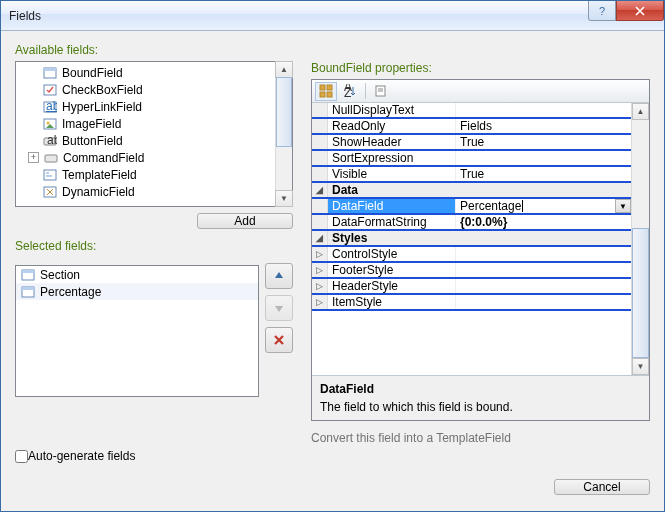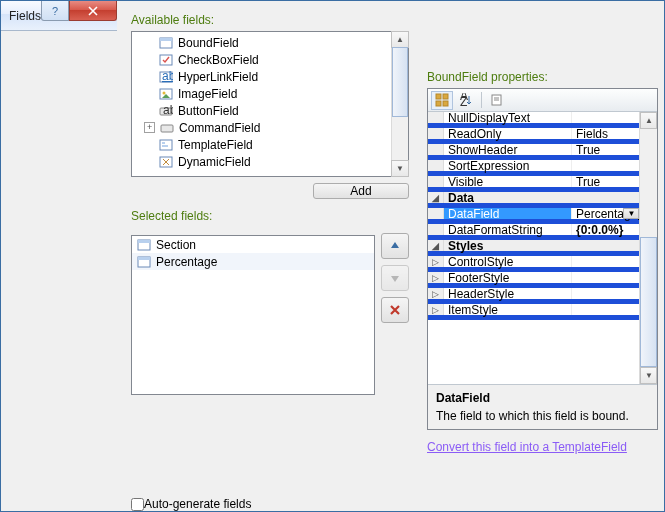--- a/index.html
+++ b/index.html
@@ -1,17 +1,17 @@
 <!DOCTYPE html>
 <html><head>
 <meta charset="utf-8">
 <style>
 * { box-sizing: border-box; margin: 0; padding: 0; font-family: "Segoe UI", Tahoma, sans-serif; font-size: 12px; }
 body { background: #f0f0f0; width: 665px; height: 512px; overflow: hidden; }
-.window { width: 665px; height: 512px; border: 1px solid #3a6da3; display: flex; flex-direction: row; background: #f0f0f0; }
+.window { width: 665px; height: 512px; border: 1px solid #3a6da3; display: flex; flex-direction: column; background: #f0f0f0; }
 .titlebar { height: 30px; background: linear-gradient(to bottom,#f8faff 0%,#e6eefc 45%,#d6e4f9 46%,#e9f1fc 100%); display: flex; align-items: center; padding-left: 8px; border-bottom: 1px solid #a8b8cc; }
 .titlebar-text { flex: 1; color: #222; }
 .titlebar-btns { display: flex; height: 100%; align-items: flex-start;}
 .tbtn { width: 30px; height: 20px; border: 1px solid #8a9bb0; border-top: none; margin-left: 0; display: flex; align-items: center; justify-content: center; font-size: 11px; }
 .tbtn.help { background: linear-gradient(to bottom,#e9f1fb,#d0e0f4); color: #3a6da3; border-radius: 0 0 0 3px; width:28px;}
 .tbtn.close { width: 48px; background: linear-gradient(to bottom,#e78b82 0%,#d85b4e 45%,#c33d2e 46%,#d86052 100%); color: #fff; border-radius: 0 0 3px 0; border-color:#9b3c31;}
 .content { flex: 1; display: flex; padding: 12px 14px 0 14px; gap: 18px; }
 .col { display: flex; flex-direction: column; }
 .left { width: 278px; }
 .right { flex: 1; justify-content: center; }
@@ -43,32 +43,32 @@
 .propgrid { border:1px solid #828790; background:#fff; display:flex; flex-direction:column; height:342px;}
 .pg-toolbar { height:23px; background:linear-gradient(to bottom,#fdfefe,#e8ecf0); border-bottom:1px solid #c0c8d0; display:flex; align-items:center; padding:0 3px; gap:2px;}
 .pgtb { width:22px; height:19px; border:1px solid transparent; display:flex; align-items:center; justify-content:center;}
 .pgtb.active { border:1px solid #b0c4de; background:#e8f0fa;}
 .pg-body { flex:1; position:relative; display:flex;}
 .pg-rows { flex:1; overflow:hidden; border-right:1px solid #dadada;}
 .pg-vs { width:17px; background:#f0f0f0; display:flex; flex-direction:column;}
 .pg-vs .sarrow{ height:17px; background:linear-gradient(to bottom,#f8f8f8,#e8e8e8); border:1px solid #c0c0c0; display:flex;align-items:center;justify-content:center;font-size:8px;color:#555;}
 .pg-vs .strack{flex:1; position:relative;}
 .pg-vs .sthumb{position:absolute;left:0;right:0;top:0;height:110px;background:linear-gradient(to right,#f0f4fa,#d6e2f2);border:1px solid #a0b8d8;}
-.pg-row { display:flex; height:16px; border-bottom:5px solid #1d4ed8;}
+.pg-row { display:flex; height:16px; border-bottom:2px solid #1d4ed8;}
 .pg-row.cat { background:#eeeeee; font-weight:bold;}
 .pg-cell-ind { width:16px; background:#eeeeee; display:flex; align-items:center; justify-content:center; font-size:9px; color:#555; border-right:1px solid #dcdcdc;}
 .pg-cell-name { width:128px; padding-left:4px; display:flex; align-items:center; border-right:1px solid #eeeeee;}
 .pg-cell-val { flex:1; padding-left:4px; display:flex; align-items:center;}
 .pg-row.sel .pg-cell-name { background:#3399ff; color:#fff;}
 .pg-row.sel .pg-cell-val { position:relative;}
 .dd { position:absolute; right:0; top:0; bottom:0; width:16px; border:1px solid #b0b0b0; background:linear-gradient(to bottom,#f2f2f2,#dedede); display:flex; align-items:center; justify-content:center; font-size:8px;}
 .pg-desc { border-top:1px solid #c0c8d0; padding:6px 8px; background:#f0f0f0;}
 .pg-desc-title { font-weight:bold; margin-bottom:4px;}
 .linkrow { margin-top:10px;}
-.linkrow a { color:#8b5cf6; text-decoration:underline; cursor:default;margin-top:12px;}
+.linkrow a { color:#737373; cursor:default;margin-top:12px;}
 .footer { height:48px; display:flex; align-items:center; justify-content:flex-end; gap:8px; padding:0 14px;}
 .btn.def { border:1px solid #5b9dd8; box-shadow: inset 0 0 0 1px #a8d1f4;}
 .bold { font-weight:bold;}
 </style>
 </head>
 <body>
 
 <div class="window">
   <div class="titlebar">
     <span class="titlebar-text">Fields</span>
@@ -170,21 +170,21 @@
             </div>
           <div class="sarrow">▼</div>
         </div>
       </div>
       <div class="addbtn-row">
         <button class="btn wide"><span>Add</span></button>
       </div>
 
       <div class="label" style="margin-top:10px;"><span>Selected fields:</span></div>
       <div class="selected-row">
-        <div class="selbox" style="height:160px;">
+        <div class="selbox" style="height:132px;">
           <div class="sel-item">
               <span class="ficon">
                 <svg width="14" height="12">
                   <rect x="1" y="1" width="12" height="10" fill="#fff" stroke="#6b8ab8"></rect>
                   <rect x="1" y="1" width="12" height="3" fill="#b8d0ee"></rect>
                 </svg>
               </span>
               <span>Section</span>
             </div>
           <div class="sel-item sel">

